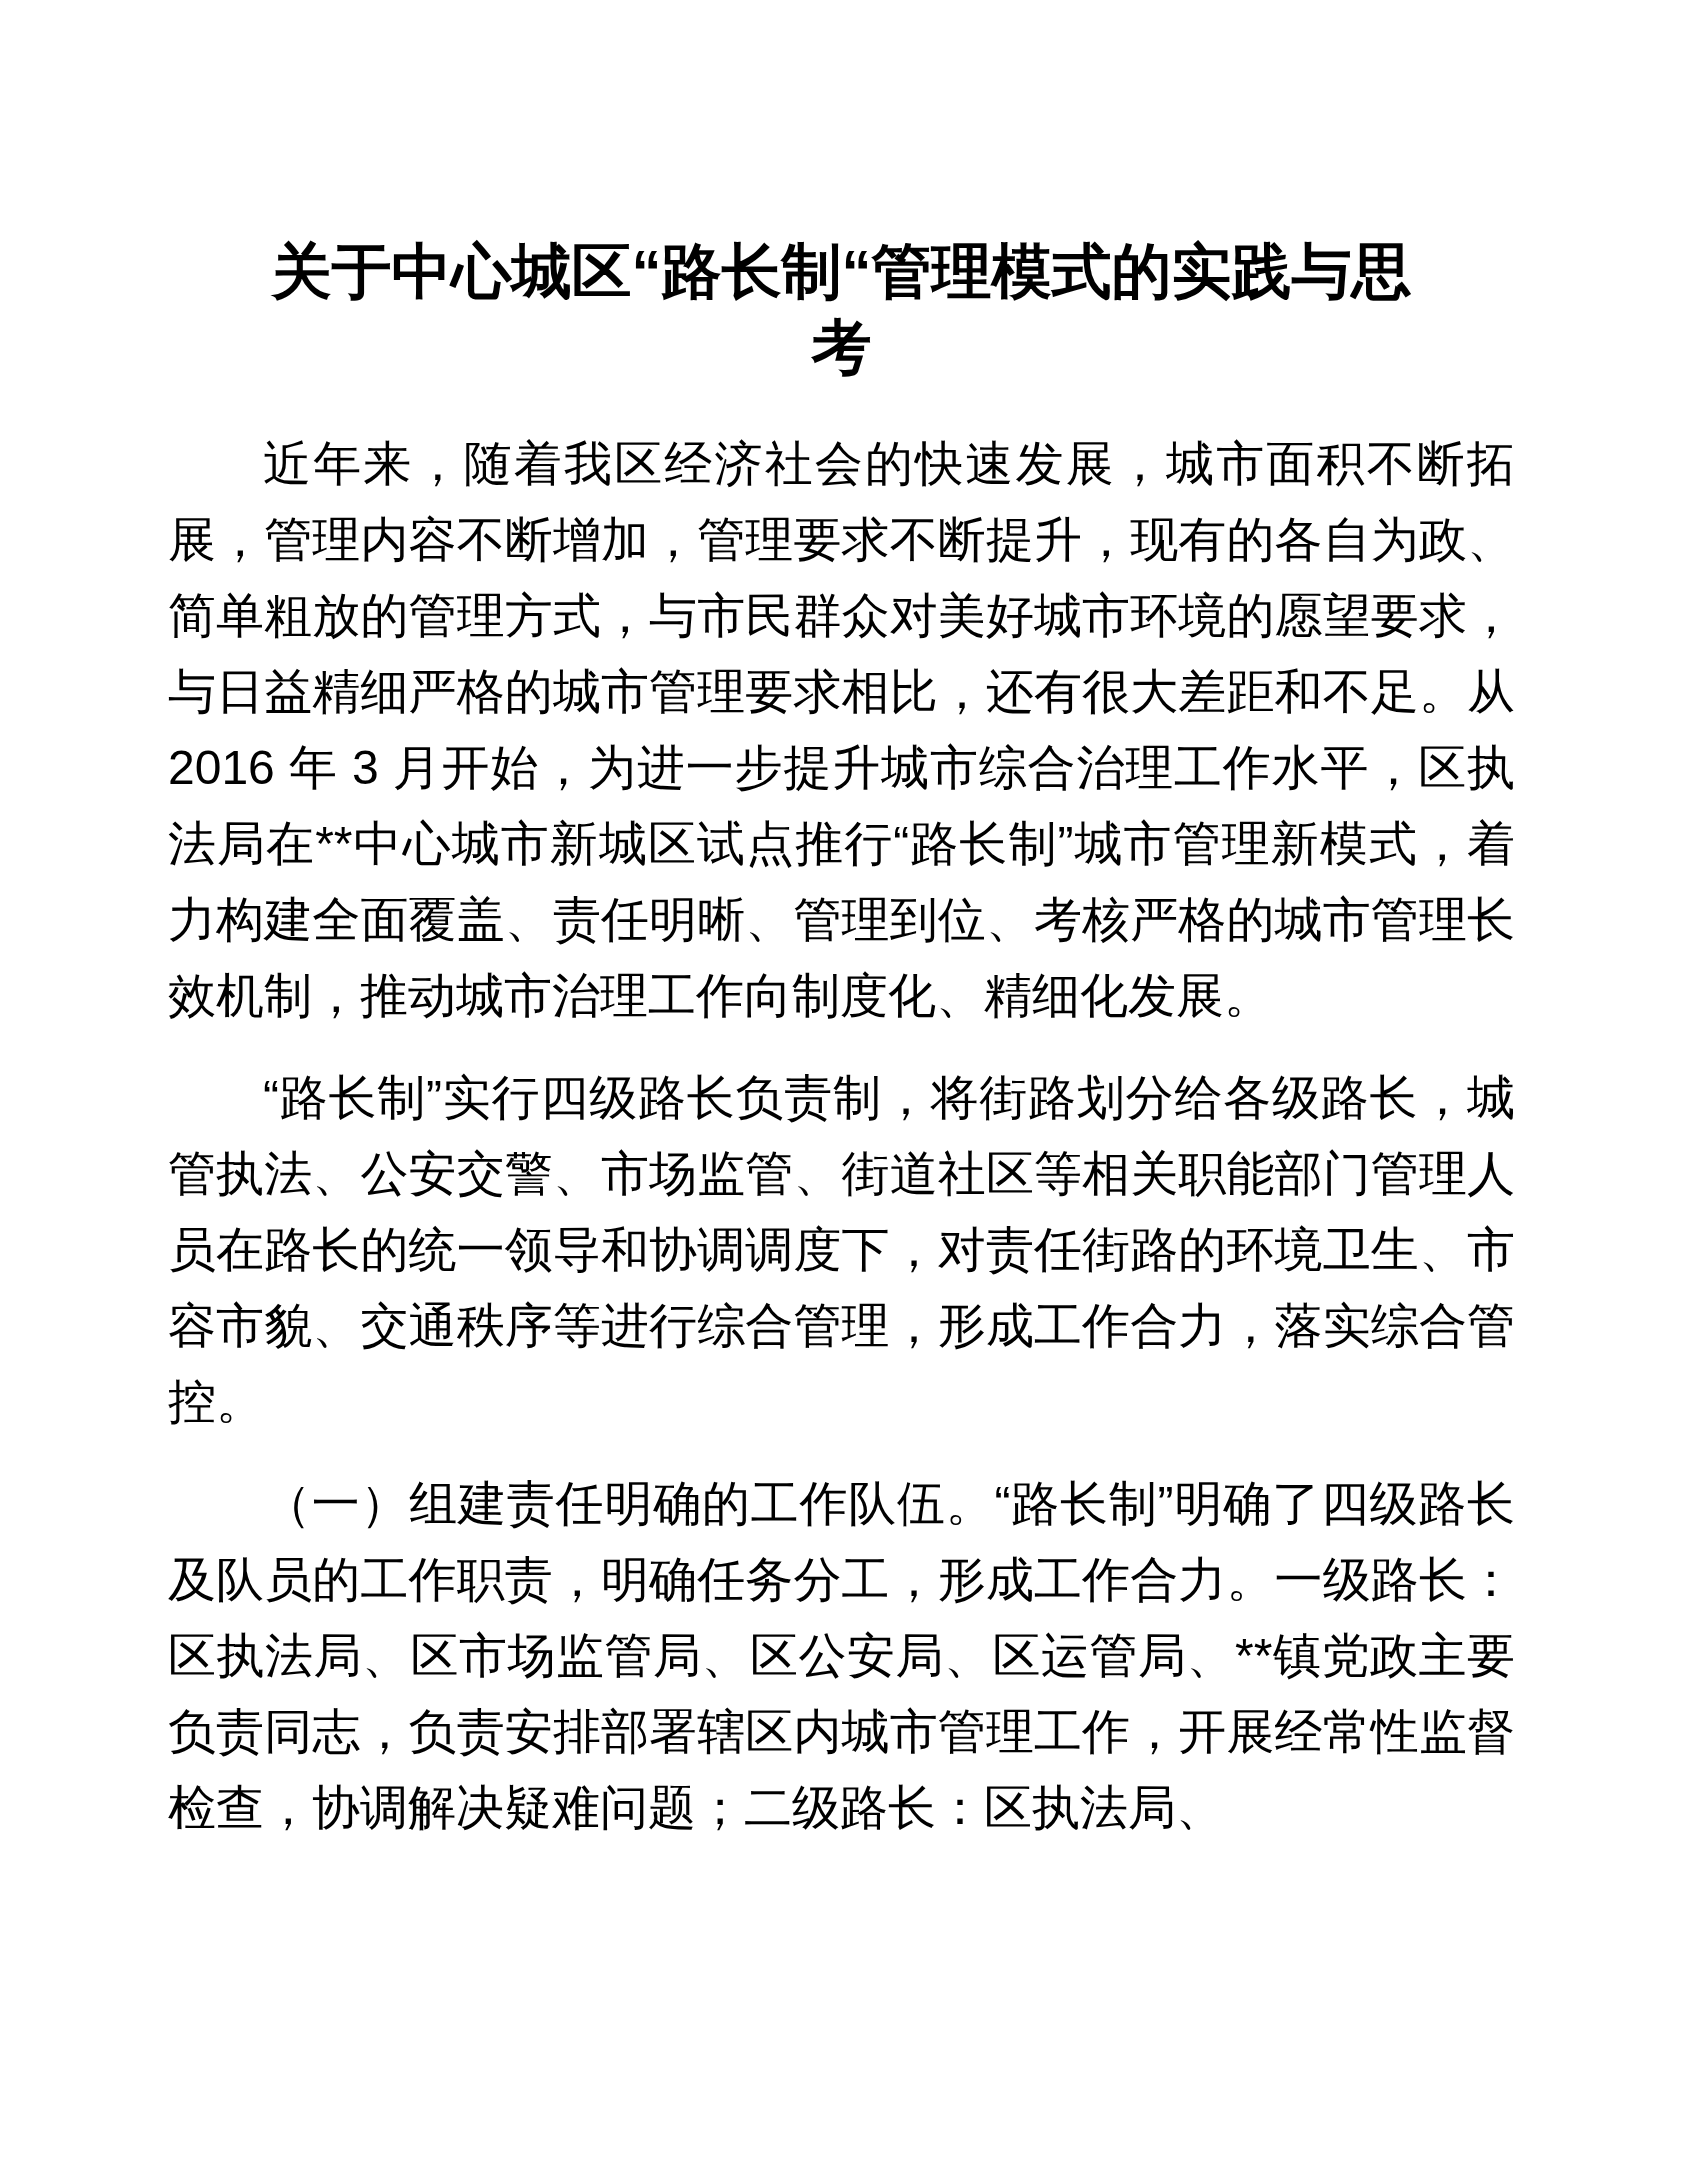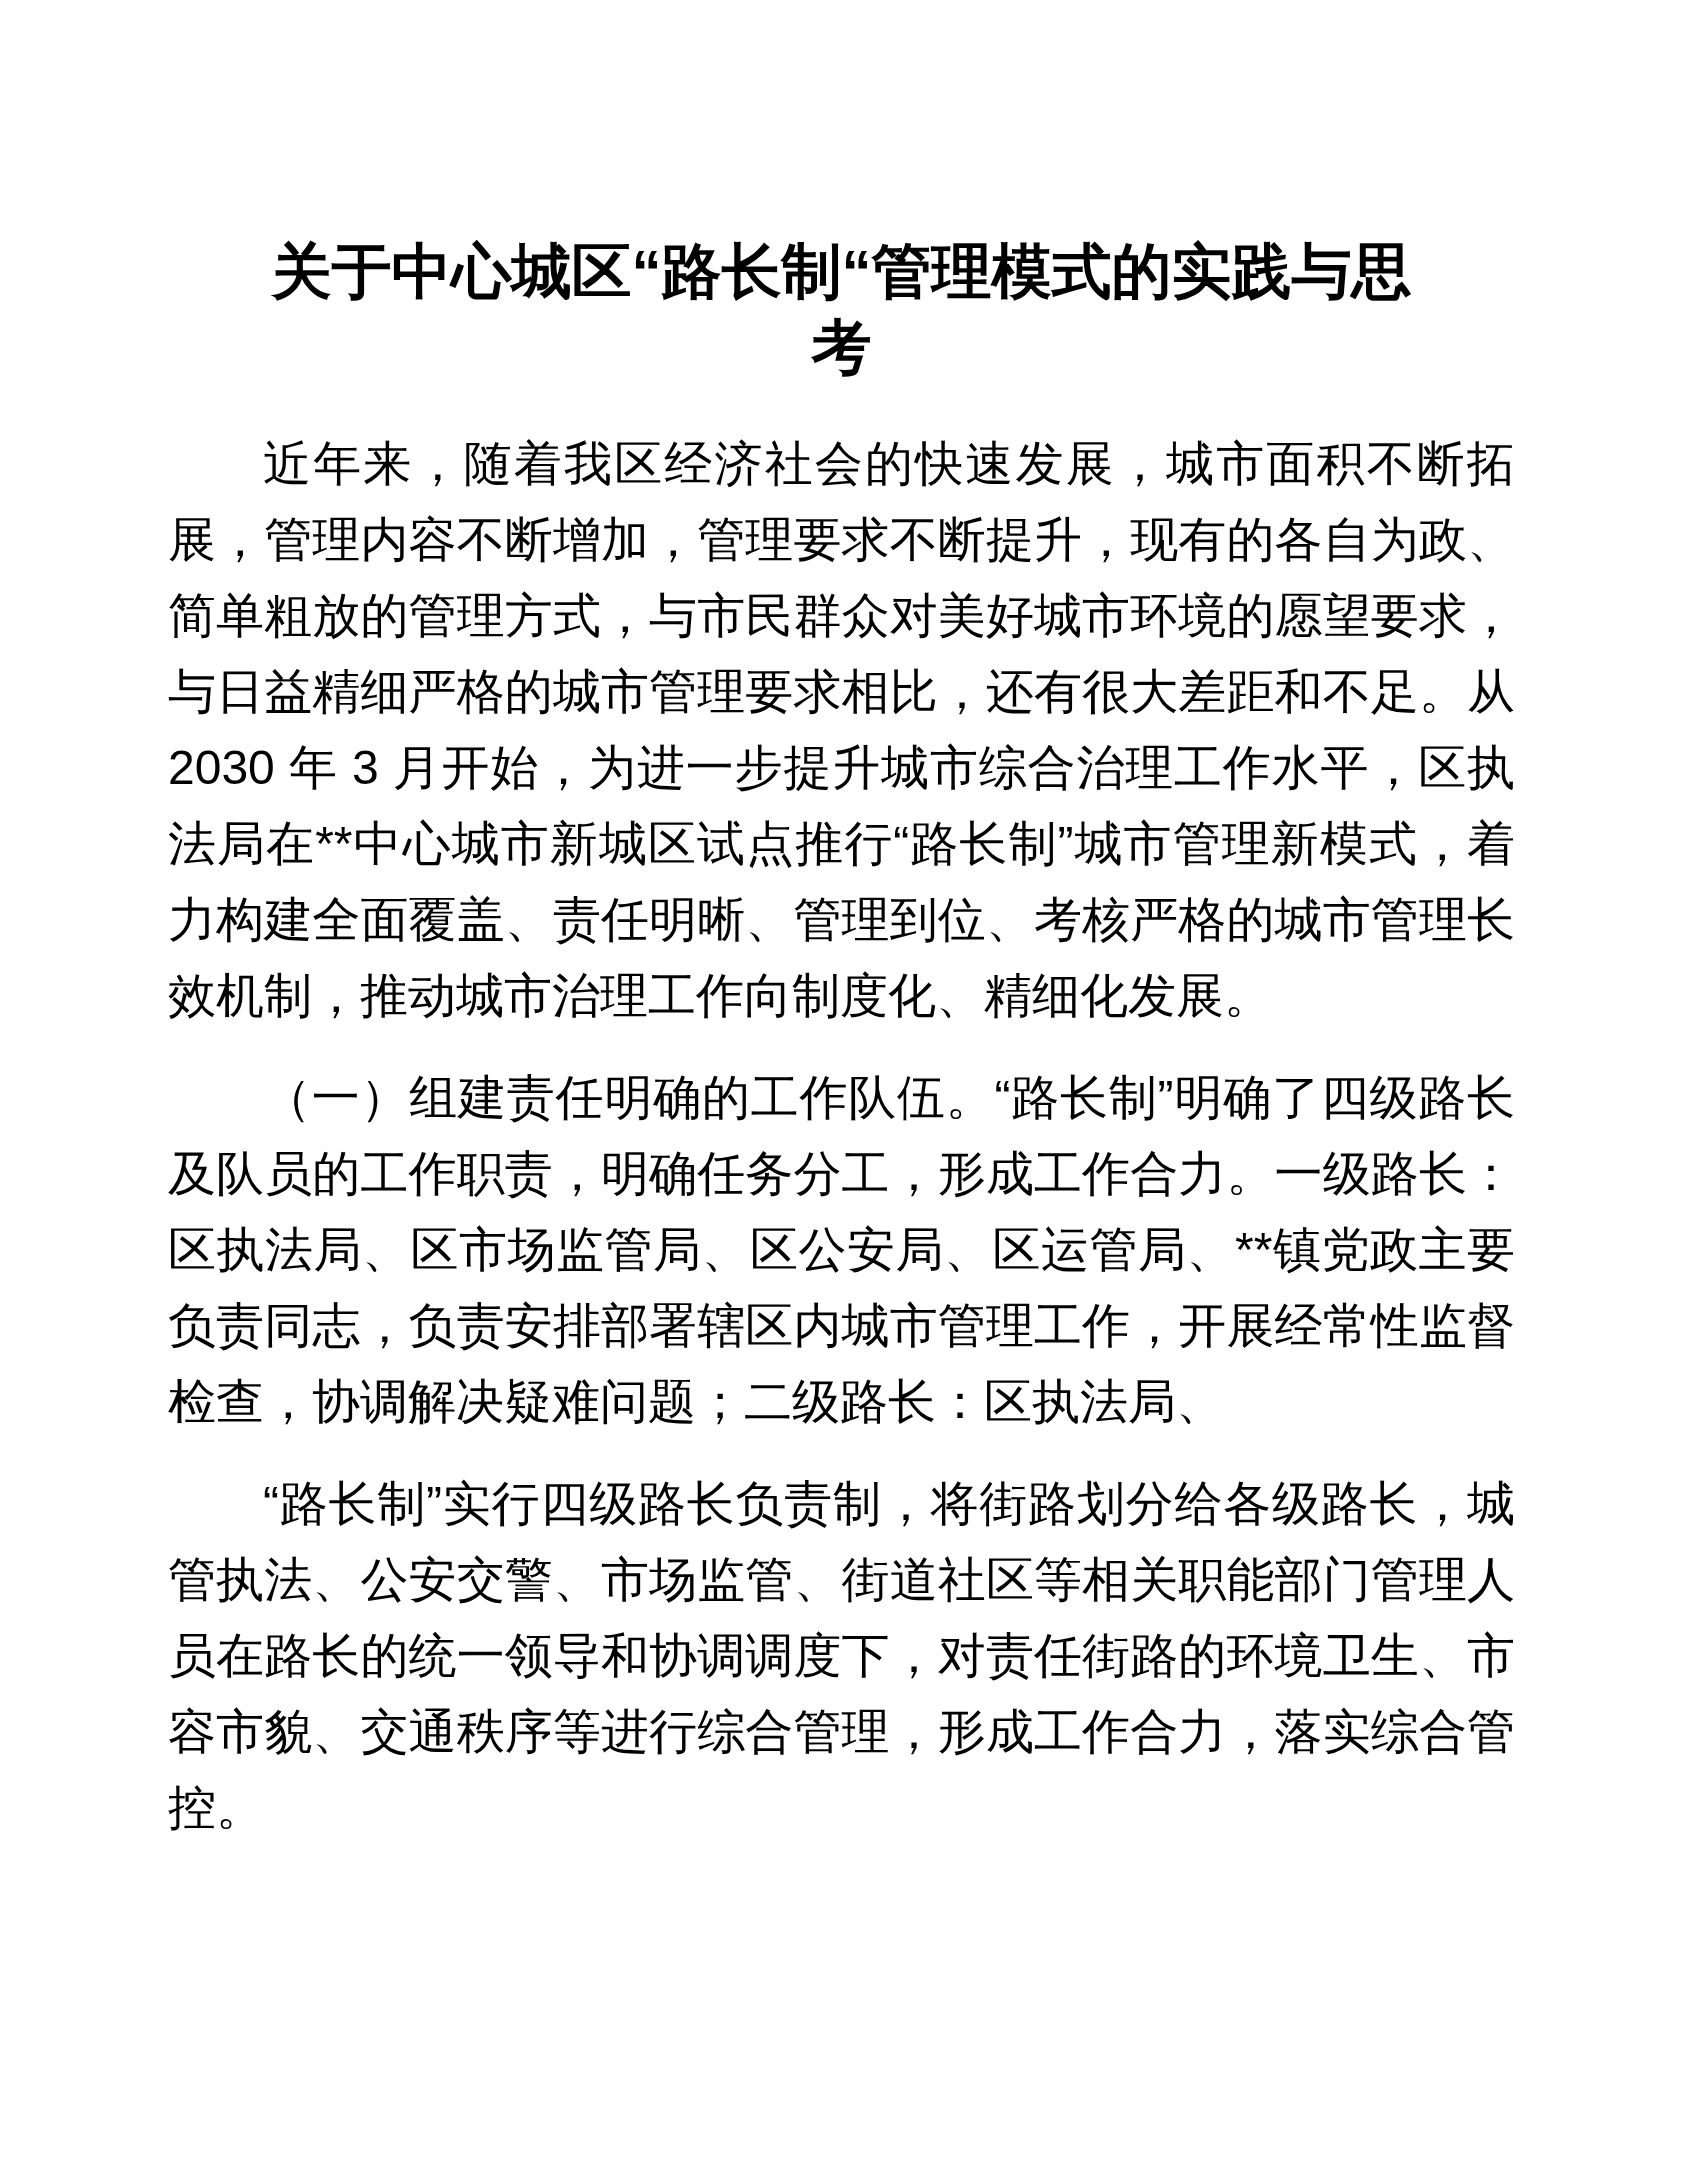--- a/index.html
+++ b/index.html
@@ -51,22 +51,22 @@
 <body>
 
 <div class="page">
   <div class="content">
 
     <h1 class="doc-title">
       <span class="title-line">关于中心城区“路长制“管理模式的实践与思</span>
       <span class="title-line">考</span>
     </h1>
 
-    <p class="para first-body">近年来，随着我区经济社会的快速发展，城市面积不断拓展，管理内容不断增加，管理要求不断提升，现有的各自为政、简单粗放的管理方式，与市民群众对美好城市环境的愿望要求，与日益精细严格的城市管理要求相比，还有很大差距和不足。从 2030 年 3 月开始，为进一步提升城市综合治理工作水平，区执法局在**中心城市新城区试点推行“路长制”城市管理新模式，着力构建全面覆盖、责任明晰、管理到位、考核严格的城市管理长效机制，推动城市治理工作向制度化、精细化发展。</p>
+    <p class="para first-body">近年来，随着我区经济社会的快速发展，城市面积不断拓展，管理内容不断增加，管理要求不断提升，现有的各自为政、简单粗放的管理方式，与市民群众对美好城市环境的愿望要求，与日益精细严格的城市管理要求相比，还有很大差距和不足。从 2016 年 3 月开始，为进一步提升城市综合治理工作水平，区执法局在**中心城市新城区试点推行“路长制”城市管理新模式，着力构建全面覆盖、责任明晰、管理到位、考核严格的城市管理长效机制，推动城市治理工作向制度化、精细化发展。</p>
 
 
+    <p class="para">“路长制”实行四级路长负责制，将街路划分给各级路长，城管执法、公安交警、市场监管、街道社区等相关职能部门管理人员在路长的统一领导和协调调度下，对责任街路的环境卫生、市容市貌、交通秩序等进行综合管理，形成工作合力，落实综合管控。</p>
+
     <p class="para">（一）组建责任明确的工作队伍。“路长制”明确了四级路长及队员的工作职责，明确任务分工，形成工作合力。一级路长：区执法局、区市场监管局、区公安局、区运管局、**镇党政主要负责同志，负责安排部署辖区内城市管理工作，开展经常性监督检查，协调解决疑难问题；二级路长：区执法局、</p>
-
-    <p class="para">“路长制”实行四级路长负责制，将街路划分给各级路长，城管执法、公安交警、市场监管、街道社区等相关职能部门管理人员在路长的统一领导和协调调度下，对责任街路的环境卫生、市容市貌、交通秩序等进行综合管理，形成工作合力，落实综合管控。</p>
 
   </div>
 </div>
 
 
 </body></html>

